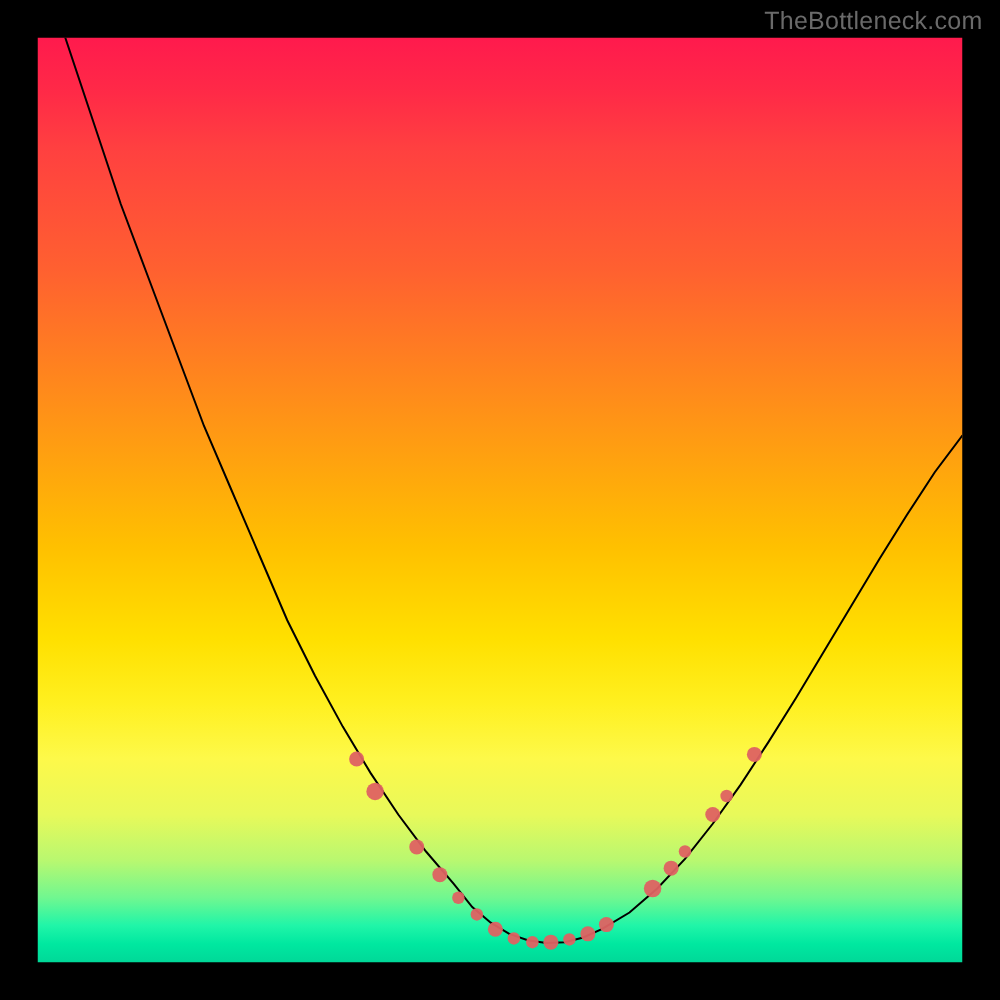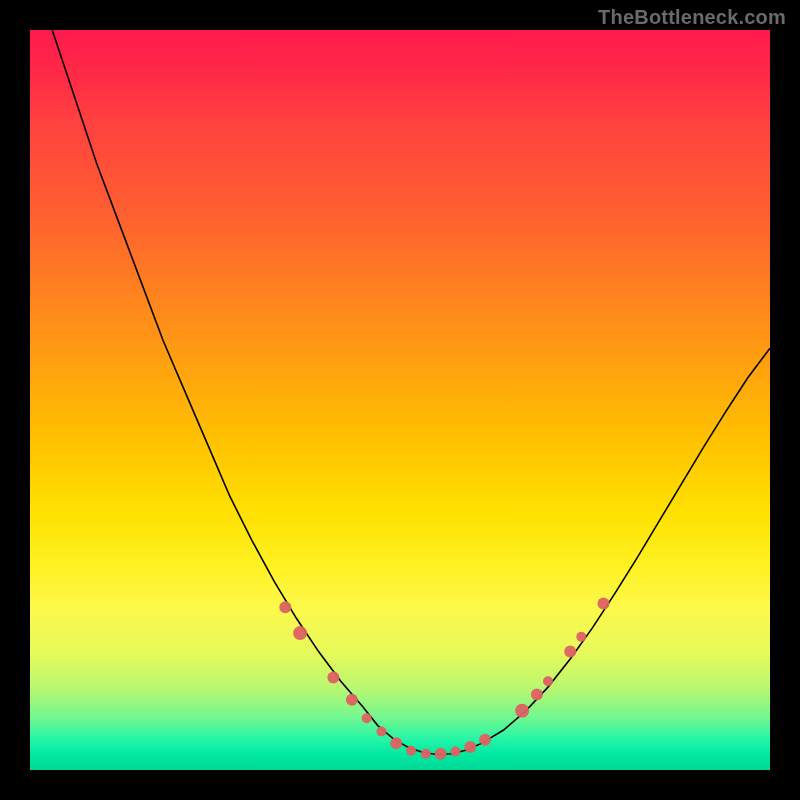--- a/index.html
+++ b/index.html
@@ -10,21 +10,21 @@
     position: relative;
     font-family: Arial, sans-serif;
     overflow: hidden;
   }
   .watermark {
     position: absolute;
     top: 6px;
     right: 14px;
     color: #6a6a6a;
     font-size: 20px;
-    font-weight: 700;
+    font-weight: 400;
     z-index: 50;
     letter-spacing: 0.2px;
   }
   .plot-area {
     position: absolute;
     left: 30px;
     top: 30px;
     width: 740px;
     height: 740px;
     overflow: hidden;

